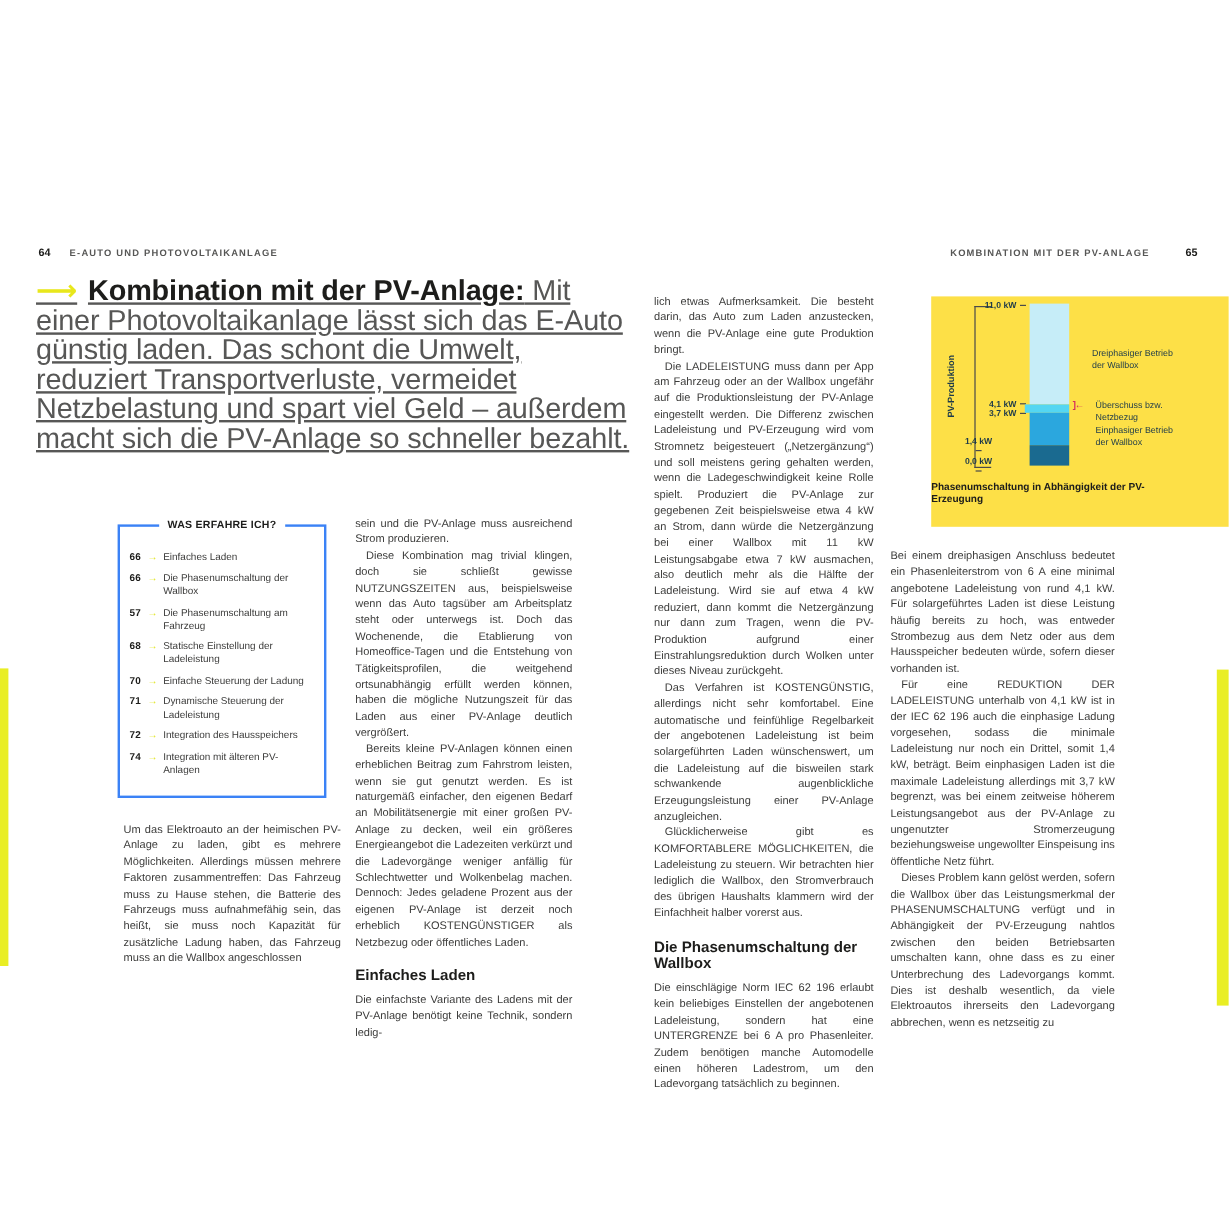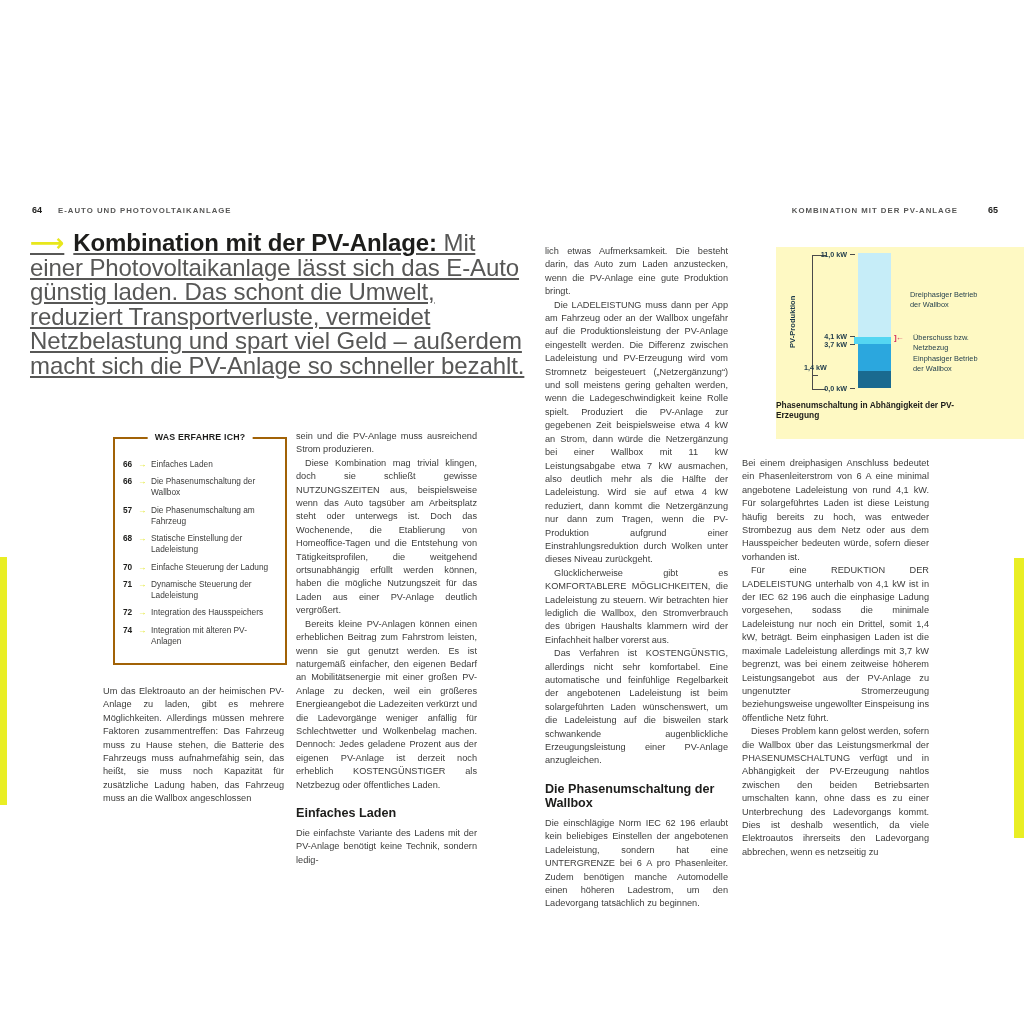--- a/index.html
+++ b/index.html
@@ -14,41 +14,41 @@
   .runhead .pagenum{font-size:9px;font-weight:bold;color:#1d1d1b;}
   .runhead .chapter{font-size:7.8px;letter-spacing:1px;color:#575756;font-weight:bold;}
   #runhead-left{left:32px;gap:16px;}
   #runhead-right{right:26px;gap:30px;}
   
   #intro{position:absolute;left:30px;top:231px;width:500px;
     font-size:24px;line-height:24.5px;color:#575756;letter-spacing:-0.1px;text-decoration:underline;}
   #intro .arrow{color:#e8e71c;font-weight:bold;margin-right:9px;}
   #intro .lead{color:#1d1d1b;font-weight:bold;}
   
-  #toc{position:absolute;left:113px;top:437px;width:152px;
-    border:2px solid #a16207;padding:20px 10px 16px 8px;}
+  #toc{position:absolute;left:98px;top:437px;width:152px;
+    border:2px solid #3b82f6;padding:20px 10px 16px 8px;}
   #toc .toc-title{position:absolute;top:-7px;left:50%;transform:translateX(-50%);
     background:#ffffff;padding:0 7px;white-space:nowrap;
     font-size:8.8px;font-weight:bold;color:#1d1d1b;letter-spacing:0.2px;}
   .toc-item{display:grid;grid-template-columns:15px 13px 1fr;margin-bottom:6.5px;
     font-size:8.3px;line-height:1.32;color:#3c3c3b;}
   .toc-item .n{font-weight:bold;color:#1d1d1b;}
   .toc-item .a{color:#e0e41c;font-weight:bold;}
   
   .col{position:absolute;color:#3c3c3b;font-size:9.2px;line-height:13.4px;text-align:justify;}
   .col p{margin:0;}
   .col p + p{text-indent:9px;}
   .col h3{font-family:"Liberation Sans",sans-serif;font-size:12.6px;line-height:1.12;
     color:#1d1d1b;margin:14px 0 7px 0;text-align:left;}
   #col1{left:103px;top:685px;width:181px;}
   #col2{left:296px;top:430px;width:181px;}
   #col3{left:545px;top:245px;width:183px;}
   #rcol{left:742px;top:457px;width:187px;}
   
-  #chart{position:absolute;left:776px;top:247px;width:248px;height:192px;background:#fef9c3;}
+  #chart{position:absolute;left:776px;top:247px;width:248px;height:192px;background:#fde047;}
   #chart .axis-bracket{position:absolute;left:36px;top:8px;width:13px;height:133px;
     border-left:1px solid #4a4a4a;border-top:1px solid #4a4a4a;border-bottom:1px solid #4a4a4a;}
   #chart .axis-label{position:absolute;left:12px;top:8px;height:133px;width:14px;
     writing-mode:vertical-rl;transform:rotate(180deg);text-align:center;
     font-size:7.6px;font-weight:bold;color:#1d3a4a;}
   .tick{position:absolute;left:0;width:79px;height:9px;display:flex;
     justify-content:flex-end;align-items:center;gap:3px;}
   .tick .t{font-size:7.2px;font-weight:bold;color:#1d3a4a;white-space:nowrap;}
   .tick .dash{width:5px;border-top:1px solid #4a4a4a;}
   .seg{position:absolute;}
@@ -136,22 +136,22 @@
   <p>sein und die PV-Anlage muss ausreichend Strom produzieren.</p>
   <p>Diese Kombination mag trivial klingen, doch sie schließt gewisse NUTZUNGSZEITEN aus, beispielsweise wenn das Auto tagsüber am Arbeitsplatz steht oder unterwegs ist. Doch das Wochenende, die Etablierung von Homeoffice-Tagen und die Entstehung von Tätigkeitsprofilen, die weitgehend ortsunabhängig erfüllt werden können, haben die mögliche Nutzungszeit für das Laden aus einer PV-Anlage deutlich vergrößert.</p>
   <p>Bereits kleine PV-Anlagen können einen erheblichen Beitrag zum Fahrstrom leisten, wenn sie gut genutzt werden. Es ist naturgemäß einfacher, den eigenen Bedarf an Mobilitätsenergie mit einer großen PV-Anlage zu decken, weil ein größeres Energieangebot die Ladezeiten verkürzt und die Ladevorgänge weniger anfällig für Schlechtwetter und Wolkenbelag machen. Dennoch: Jedes geladene Prozent aus der eigenen PV-Anlage ist derzeit noch erheblich KOSTENGÜNSTIGER als Netzbezug oder öffentliches Laden.</p>
   <h3>Einfaches Laden</h3>
   <p>Die einfachste Variante des Ladens mit der PV-Anlage benötigt keine Technik, sondern ledig-</p>
 </div>
 
 <div class="col" id="col3">
   <p>lich etwas Aufmerksamkeit. Die besteht darin, das Auto zum Laden anzustecken, wenn die PV-Anlage eine gute Produktion bringt.</p>
   <p>Die LADELEISTUNG muss dann per App am Fahrzeug oder an der Wallbox ungefähr auf die Produktionsleistung der PV-Anlage eingestellt werden. Die Differenz zwischen Ladeleistung und PV-Erzeugung wird vom Stromnetz beigesteuert („Netzergänzung“) und soll meistens gering gehalten werden, wenn die Ladegeschwindigkeit keine Rolle spielt. Produziert die PV-Anlage zur gegebenen Zeit beispielsweise etwa 4 kW an Strom, dann würde die Netzergänzung bei einer Wallbox mit 11 kW Leistungsabgabe etwa 7 kW ausmachen, also deutlich mehr als die Hälfte der Ladeleistung. Wird sie auf etwa 4 kW reduziert, dann kommt die Netzergänzung nur dann zum Tragen, wenn die PV-Produktion aufgrund einer Einstrahlungsreduktion durch Wolken unter dieses Niveau zurückgeht.</p>
+  <p>Das Verfahren ist KOSTENGÜNSTIG, allerdings nicht sehr komfortabel. Eine automatische und feinfühlige Regelbarkeit der angebotenen Ladeleistung ist beim solargeführten Laden wünschenswert, um die Ladeleistung auf die bisweilen stark schwankende augenblickliche Erzeugungsleistung einer PV-Anlage anzugleichen.</p>
   <p>Glücklicherweise gibt es KOMFORTABLERE MÖGLICHKEITEN, die Ladeleistung zu steuern. Wir betrachten hier lediglich die Wallbox, den Stromverbrauch des übrigen Haushalts klammern wird der Einfachheit halber vorerst aus.</p>
-  <p>Das Verfahren ist KOSTENGÜNSTIG, allerdings nicht sehr komfortabel. Eine automatische und feinfühlige Regelbarkeit der angebotenen Ladeleistung ist beim solargeführten Laden wünschenswert, um die Ladeleistung auf die bisweilen stark schwankende augenblickliche Erzeugungsleistung einer PV-Anlage anzugleichen.</p>
   <h3>Die Phasenumschaltung der Wallbox</h3>
   <p>Die einschlägige Norm IEC 62 196 erlaubt kein beliebiges Einstellen der angebotenen Ladeleistung, sondern hat eine UNTERGRENZE bei 6 A pro Phasenleiter. Zudem benötigen manche Automodelle einen höheren Ladestrom, um den Ladevorgang tatsächlich zu beginnen.</p>
 </div>
 
 <div class="col" id="rcol">
   <p>Bei einem dreiphasigen Anschluss bedeutet ein Phasenleiterstrom von 6 A eine minimal angebotene Ladeleistung von rund 4,1 kW. Für solargeführtes Laden ist diese Leistung häufig bereits zu hoch, was entweder Strombezug aus dem Netz oder aus dem Hausspeicher bedeuten würde, sofern dieser vorhanden ist.</p>
   <p>Für eine REDUKTION DER LADELEISTUNG unterhalb von 4,1 kW ist in der IEC 62 196 auch die einphasige Ladung vorgesehen, sodass die minimale Ladeleistung nur noch ein Drittel, somit 1,4 kW, beträgt. Beim einphasigen Laden ist die maximale Ladeleistung allerdings mit 3,7 kW begrenzt, was bei einem zeitweise höherem Leistungsangebot aus der PV-Anlage zu ungenutzter Stromerzeugung beziehungsweise ungewollter Einspeisung ins öffentliche Netz führt.</p>
   <p>Dieses Problem kann gelöst werden, sofern die Wallbox über das Leistungsmerkmal der PHASENUMSCHALTUNG verfügt und in Abhängigkeit der PV-Erzeugung nahtlos zwischen den beiden Betriebsarten umschalten kann, ohne dass es zu einer Unterbrechung des Ladevorgangs kommt. Dies ist deshalb wesentlich, da viele Elektroautos ihrerseits den Ladevorgang abbrechen, wenn es netzseitig zu</p>
 </div>
 
@@ -168,21 +168,21 @@
       <span class="dash"></span>
   </div>
   <div class="tick" style="top:93px;">
     <span class="t">3,7 kW</span>
       <span class="dash"></span>
   </div>
   <div class="tick" style="top:120px;flex-direction:column;">
     <span class="t">1,4 kW</span>
       <span class="dash"></span>
   </div>
-  <div class="tick" style="top:137px;">
+  <div class="tick" style="top:137px;flex-direction:column;">
     <span class="t">0,0 kW</span>
       <span class="dash"></span>
   </div>
 
   <div class="seg" id="seg-three"></div>
   <div class="seg" id="seg-excess"></div>
   <div class="seg" id="seg-one"></div>
   <div class="seg" id="seg-base"></div>
 
   <div id="ann-mark">]←</div>

